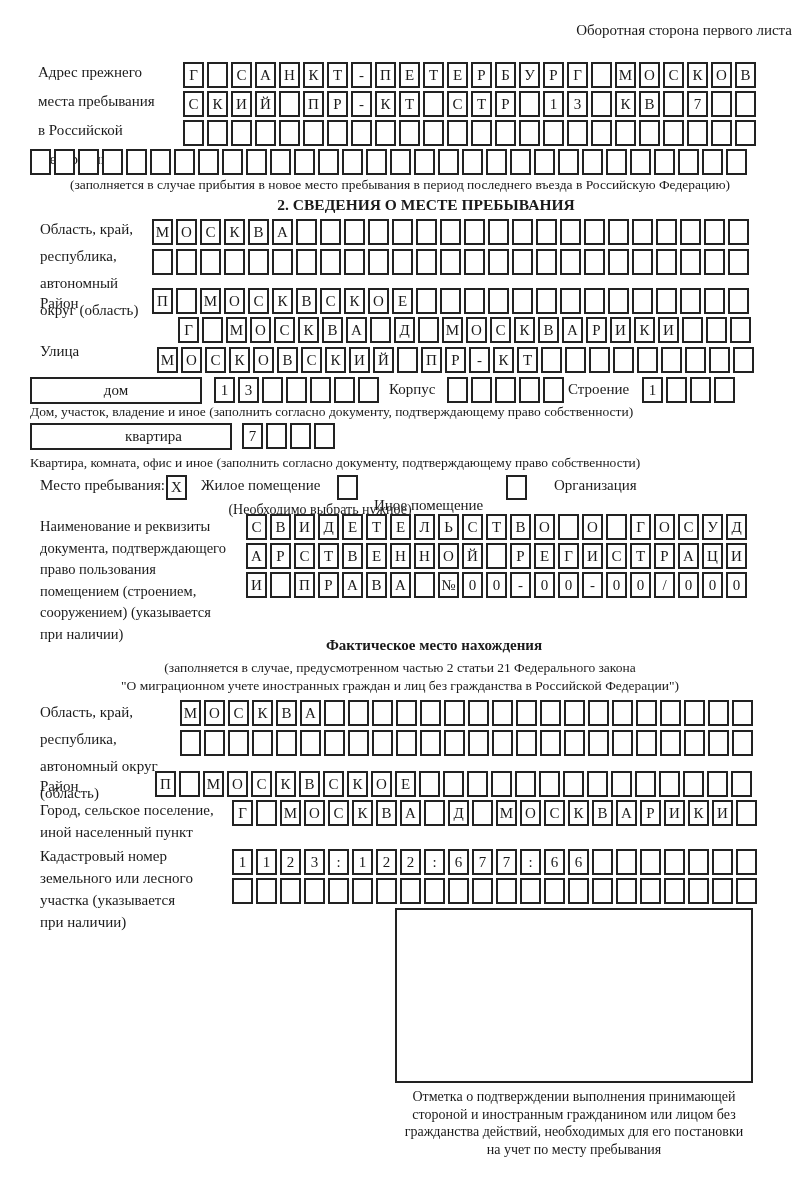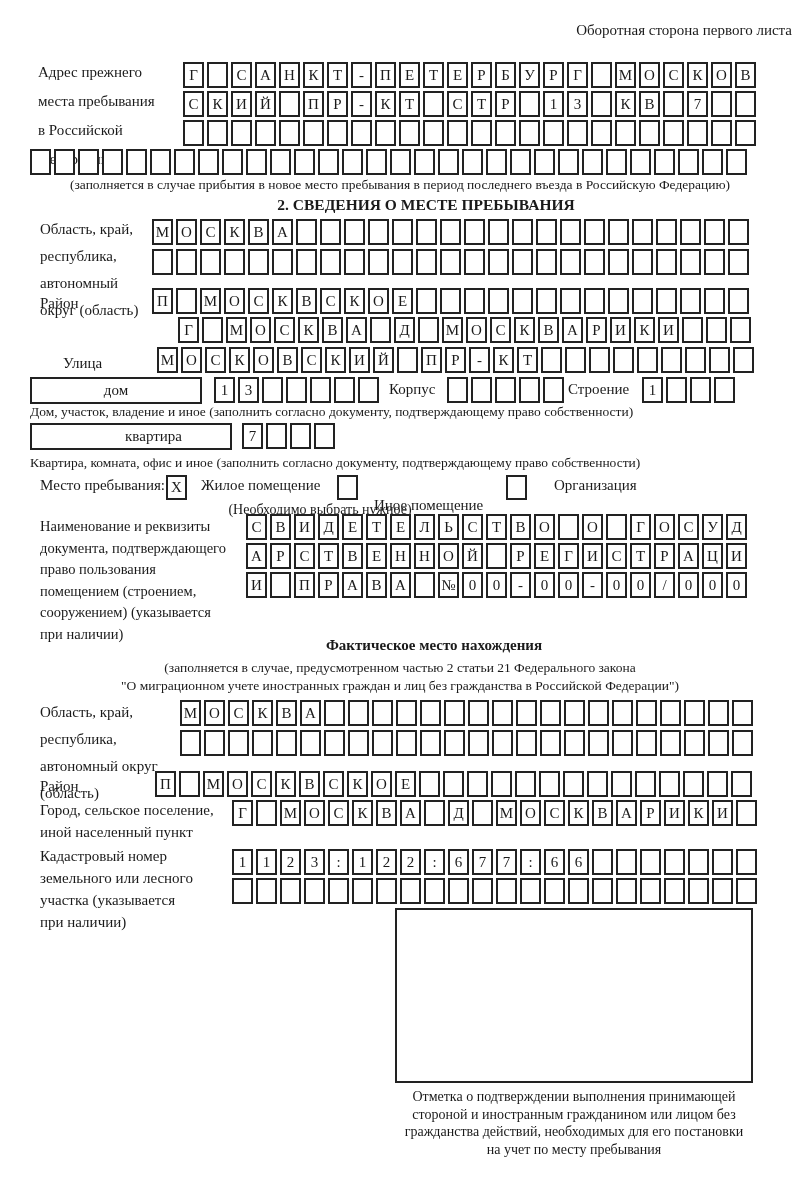--- a/index.html
+++ b/index.html
@@ -38,21 +38,21 @@
 
   #h-sec2{top:196px;font-size:15.5px;}
 
   #l-obl{left:40px;top:216px;}
   #r-obl1{left:152px;top:219px;}
   #r-obl2{left:152px;top:249px;}
   #l-raion{left:40px;top:290px;}
   #r-raion1{left:152px;top:288px;}
   #l-gorod{left:40px;top:313px;line-height:22px;}
   #r-gorod1{left:178px;top:317px;}
-  #l-ulitsa{left:40px;top:350px;margin-left:23px;}
+  #l-ulitsa{left:40px;top:338px;}
   #r-ulitsa{left:157px;top:347px;}
 
   #b-dom{left:30px;top:377px;width:172px;}
   #r-dom{left:214px;top:377px;}
   #t-korpus{left:389px;top:381px;}
   #r-korpus{left:447px;top:377px;}
   #t-stroenie{left:568px;top:381px;}
   #r-stroenie{left:642px;top:377px;}
   #c-dom{left:30px;top:404px;}
 

